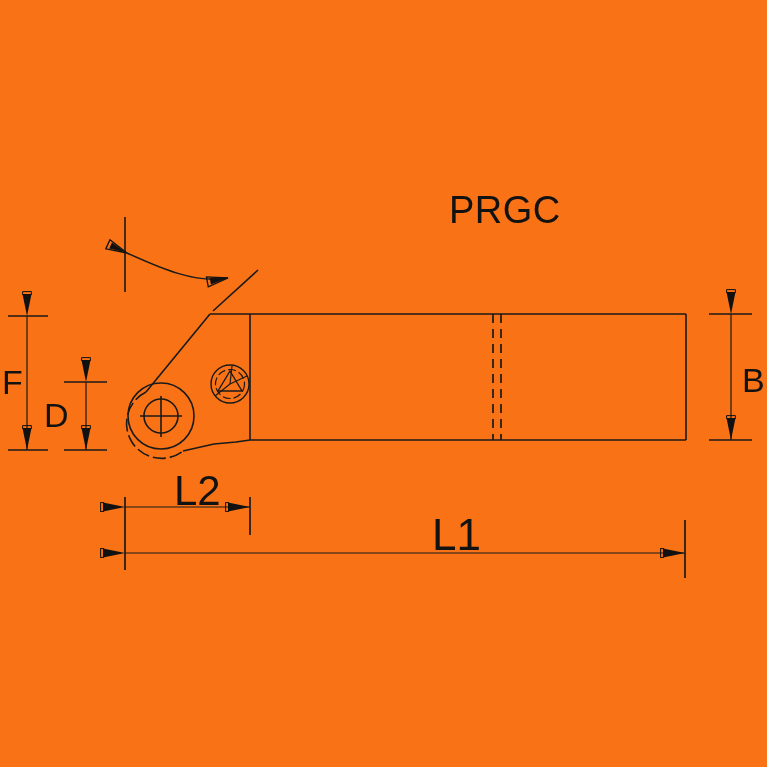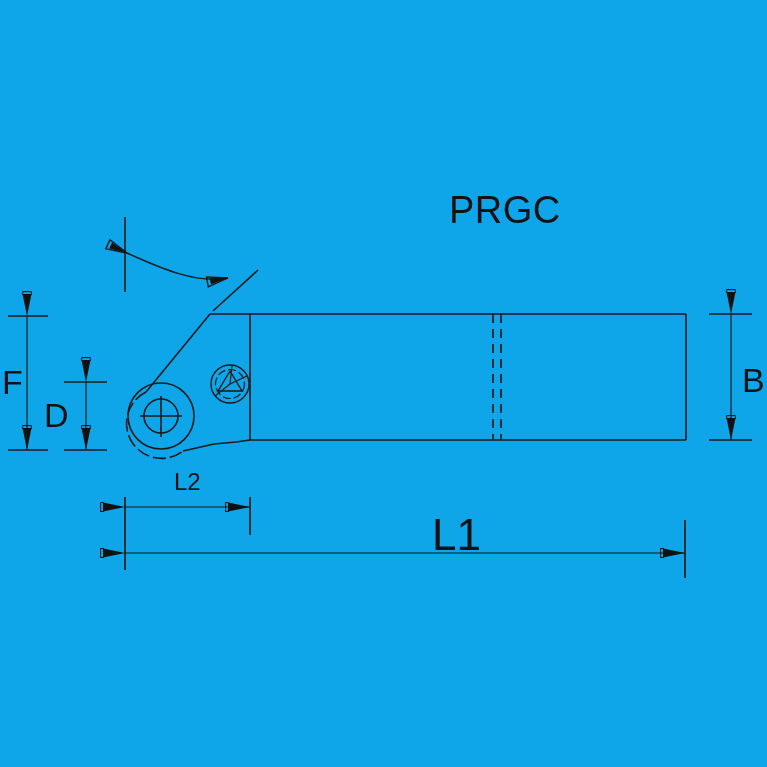--- a/index.html
+++ b/index.html
@@ -33,27 +33,27 @@
   }
   #title-prgc {
     left: 449px;
     top: 191px;
     font-size: 38px;
     letter-spacing: 0.5px;
   }
   #label-F  { left: 2px;   top: 365px; font-size: 34px; }
   #label-D  { left: 44px;  top: 398px; font-size: 34px; }
   #label-B  { left: 742px; top: 363px; font-size: 34px; }
-  #label-L2 { left: 174px; top: 470px; font-size: 24px; }
+  #label-L2 { left: 174px; top: 470px; font-size: 42px; }
   #label-L1 { left: 432px; top: 513px; font-size: 44px; }
 </style>
 </head>
 <body>
 
-<div id="page" style="background: #0ea5e9;">
+<div id="page" style="background: #f97316;">
 
   <svg id="drawing" viewBox="0 0 767 767" xmlns="http://www.w3.org/2000/svg">
 
     <defs>
 
       <marker id="arrR" markerWidth="26" markerHeight="10" refX="25" refY="5" orient="auto" markerUnits="userSpaceOnUse">
         <path d="M25,5 L3,9.5 L3,0.5 Z" fill="#111111"></path>
         <rect x="0.6" y="0.6" width="3" height="8.8" fill="none" stroke="#111111" stroke-width="1"></rect>
       </marker>
       <marker id="arrL" markerWidth="26" markerHeight="10" refX="25" refY="5" orient="auto" markerUnits="userSpaceOnUse">

